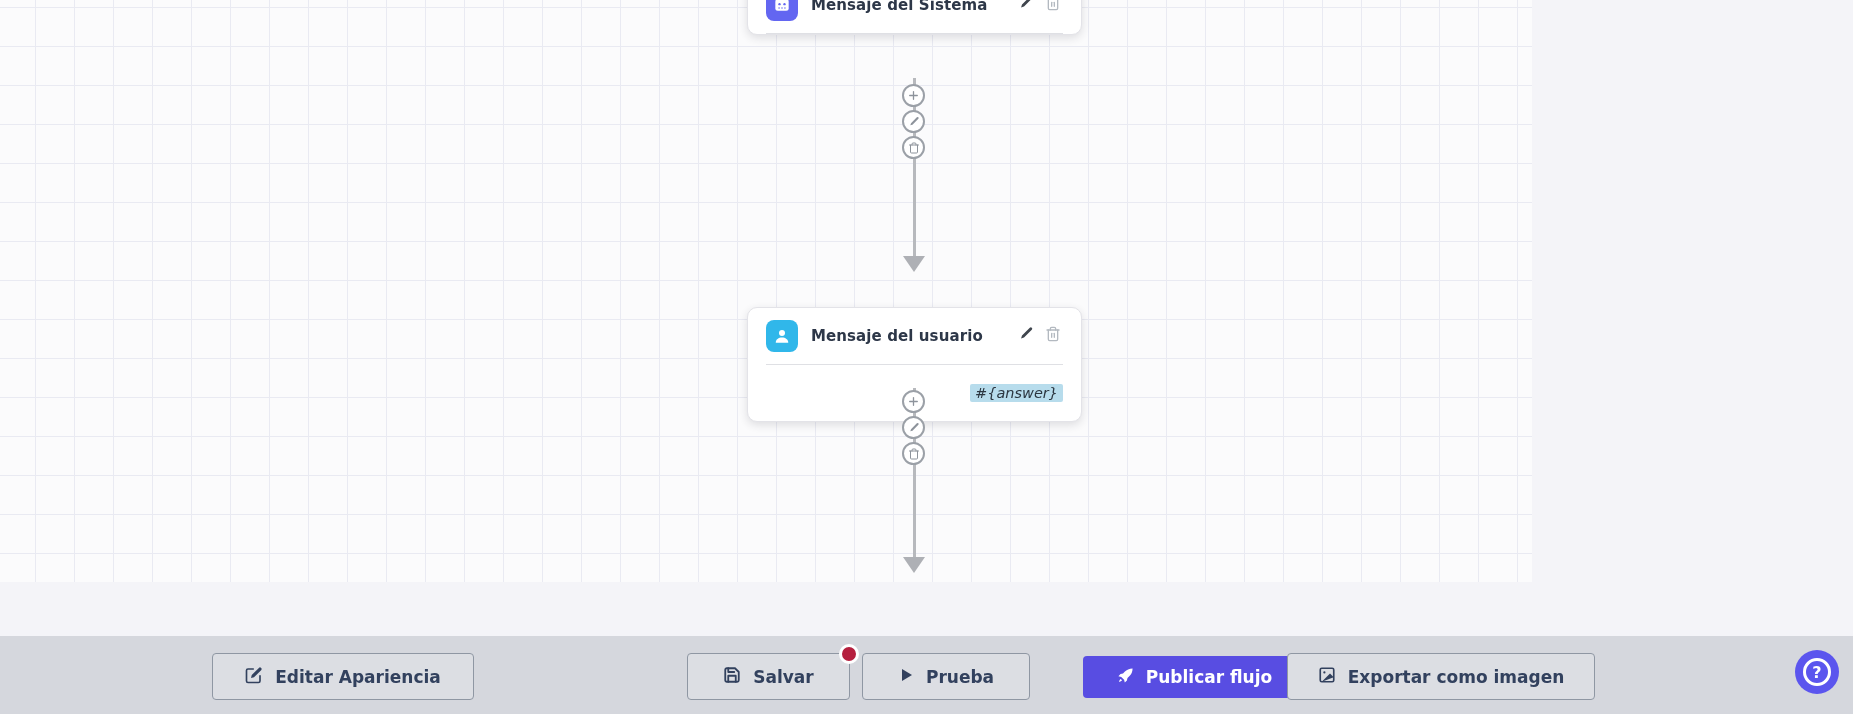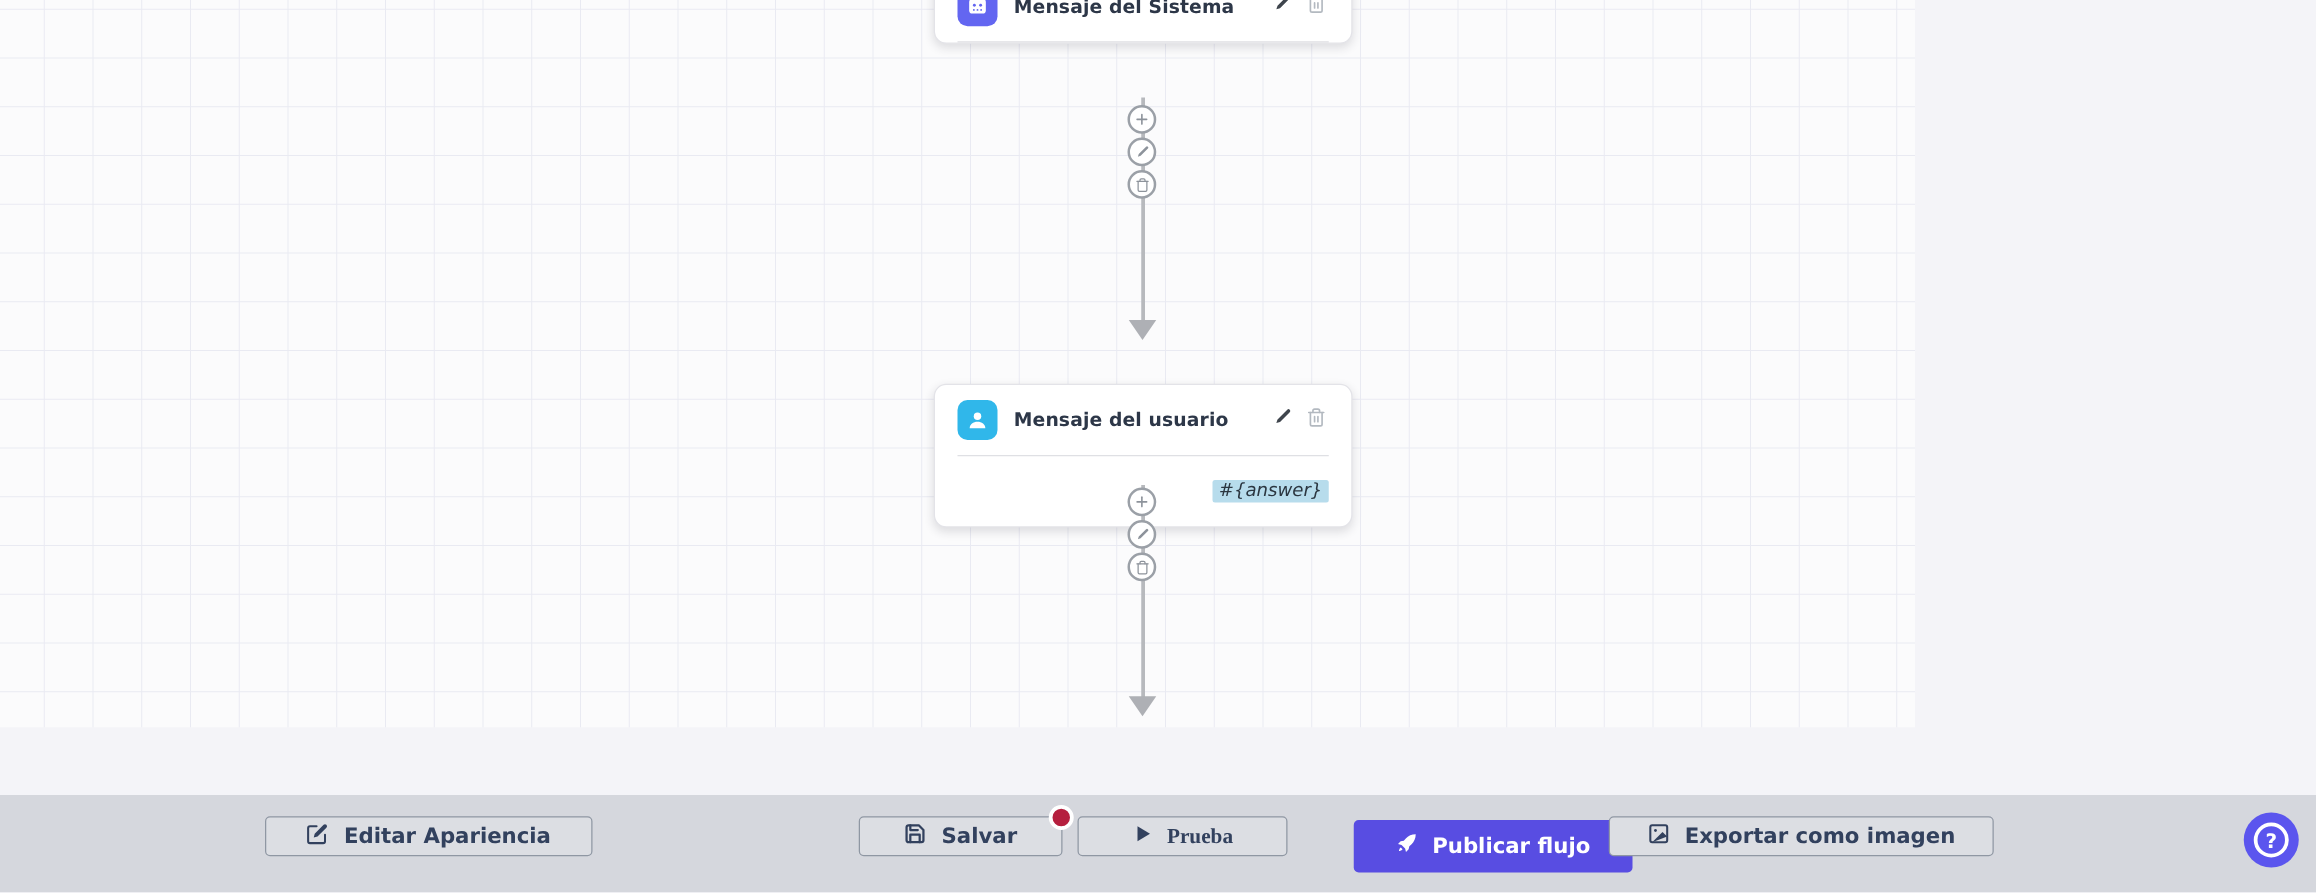--- a/index.html
+++ b/index.html
@@ -85,21 +85,21 @@
     position:absolute; left:1812px; top:10px; width:50px; height:66px;
     background:#fcfcfd; border:2px solid #72737f; border-radius:8px;
     z-index:3;
   }
 
   
   .strip   { position:absolute; left:0; top:582px; width:1853px; height:54px; background:#f4f4f8; }
   .toolbar { position:absolute; left:0; top:636px; width:1853px; height:78px; background:#d5d7dd; }
 
   .tb-btn {
-    position:absolute; top:17px; height:32px;
+    position:absolute; top:17px; height:47px;
     display:flex; align-items:center; justify-content:center; gap:12px;
     background:#dcdee3; border:1.6px solid #8f97a3; border-radius:4px;
     font-family:"DejaVu Sans","Liberation Sans",sans-serif;
     font-size:17px; font-weight:bold; color:#32415e; cursor:pointer;
   }
   .tb-btn svg { flex:0 0 auto; }
   .tb-btn.primary {
     background:#584de2; border:none; color:#ffffff; top:20px; height:42px;
   }
   .badge-dot {
@@ -255,21 +255,21 @@
     <span>
       <svg width="18" height="18" viewBox="0 0 24 24" fill="none" stroke="currentColor" stroke-width="2.4" stroke-linecap="round" stroke-linejoin="round">
         <path d="M19 21H5a2 2 0 0 1-2-2V5a2 2 0 0 1 2-2h11l5 5v11a2 2 0 0 1-2 2z"></path>
         <polyline points="17 21 17 13 7 13 7 21"></polyline>
         <polyline points="7 3 7 8 15 8"></polyline>
       </svg>
     </span>
     <span>Salvar</span>
   </button>
 
-  <button class="tb-btn" style="left:862px; width:168px;font-family:Liberation Serif, serif;">
+  <button class="tb-btn" style="left:862px; width:168px;">
     <span>
       <svg width="16" height="16" viewBox="0 0 24 24" fill="currentColor">
         <polygon points="6 3 21 12 6 21"></polygon>
       </svg>
     </span>
     <span>Prueba</span>
   </button>
 
   <button class="tb-btn primary" style="left:1083px; width:223px;">
     <span>

